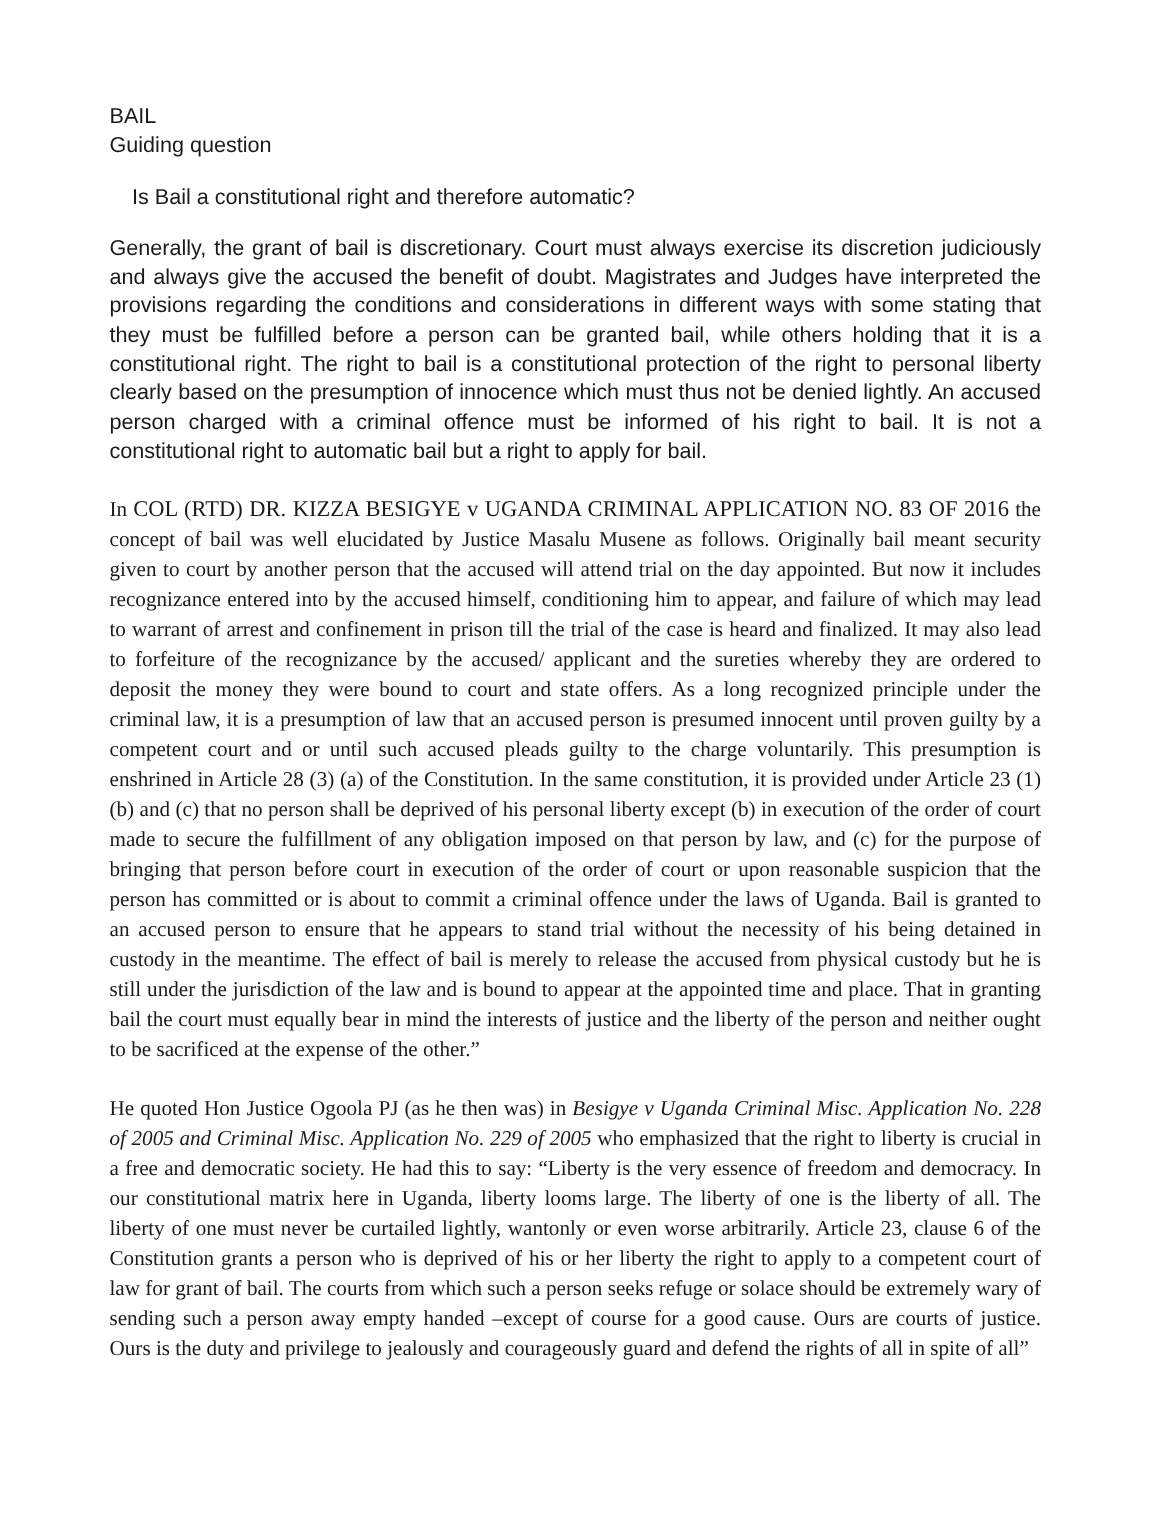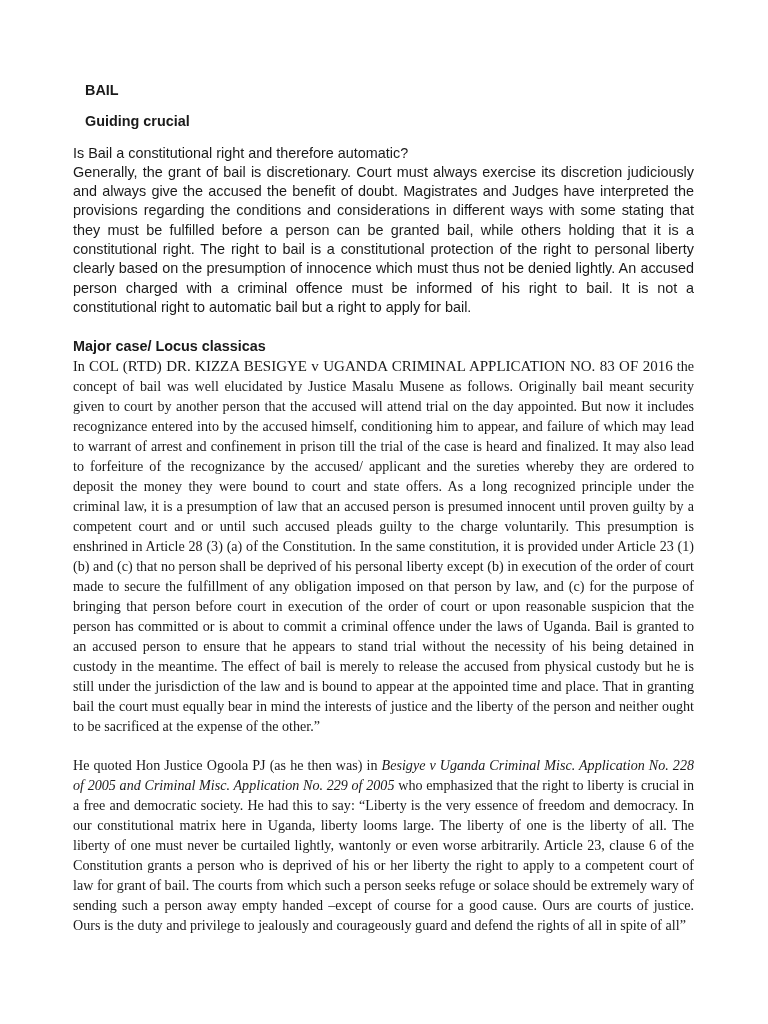--- a/index.html
+++ b/index.html
@@ -24,25 +24,25 @@
       font-family: "Liberation Sans", sans-serif;
       font-size: 14.4px;
       line-height: 19.3px;
     }
     .serif {
       font-family: "Liberation Serif", serif;
       font-size: 14.1px;
       line-height: 20.0px;
     }
     .title {
-      font-weight: bold;
-      margin: 12px;
+      font-weight: normal;
+      margin: 0;
     }
     .question {
-      margin: 0;
+      margin: 15px;
     }
     .justify {
       text-align: justify;
       margin: 0;
     }
     .gap {
       height: 19px;
     }
     .section-heading {
       font-family: "Liberation Sans", sans-serif;
@@ -59,28 +59,27 @@
       font-style: italic;
     }
   </style>
 </head>
 <body>
 
 <div class="page">
 
   <div class="sans">
     <p class="title">BAIL</p>
-    <p class="title">Guiding crucial</p>
+    <p class="title">Guiding question</p>
     <p class="question">Is Bail a constitutional right and therefore automatic?</p>
     <p class="justify">Generally, the grant of bail is discretionary. Court must always exercise its discretion judiciously and always give the accused the benefit of doubt. Magistrates and Judges have interpreted the provisions regarding the conditions and considerations in different ways with some stating that they must be fulfilled before a person can be granted bail, while others holding that it is a constitutional right. The right to bail is a constitutional protection of the right to personal liberty clearly based on the presumption of innocence which must thus not be denied lightly. An accused person charged with a criminal offence must be informed of his right to bail. It is not a constitutional right to automatic bail but a right to apply for bail.</p>
   </div>
 
   <div class="gap"></div>
 
-  <p class="section-heading">Major case/ Locus classicas</p>
 
   <p class="serif justify"><span>In </span><span class="case-name">COL (RTD) DR. KIZZA BESIGYE v UGANDA CRIMINAL APPLICATION NO. 83 OF 2016</span><span>  the concept of bail was well elucidated by Justice Masalu Musene as follows. Originally bail meant security given to court by another person that the accused will attend  trial on the day appointed. But now it includes recognizance entered into by the accused  himself, conditioning him to appear, and failure of which may lead to warrant of arrest and  confinement in prison till the trial of the case is heard and finalized. It may also lead to  forfeiture of the recognizance by the accused/ applicant and the sureties whereby they are  ordered to deposit the money they were bound to court and state offers.  As a long recognized principle under the criminal law, it is a presumption of law that an  accused person is presumed innocent until proven guilty by a competent court and or until such accused pleads guilty to the charge voluntarily. This presumption is enshrined in Article  28 (3) (a) of the Constitution. In the same constitution, it is provided under Article 23 (1) (b)  and (c) that no person shall be deprived of his personal liberty except (b) in execution of the  order of court made to secure the fulfillment of any obligation imposed on that person by law,  and (c) for the purpose of bringing that person before court in execution of the order of court  or upon reasonable suspicion that the person has committed or is about to commit a criminal  offence under the laws of Uganda. Bail is granted to an accused person to ensure that he appears to stand trial without the necessity of his being detained in custody in the meantime. The effect of bail is merely to  release the accused from physical custody but he is still under the jurisdiction of the law and  is bound to appear at the appointed time and place. That in granting bail the court must equally bear in mind the interests of justice and the liberty of the person and neither ought to be sacrificed at the expense of the other.”</span></p>
 
   <div class="gap"></div>
 
   <p class="serif justify"><span>He quoted Hon Justice Ogoola PJ (as he then was) in </span><em>Besigye v Uganda Criminal Misc. Application No. 228 of 2005 and Criminal Misc. Application No. 229 of 2005</em><span> who emphasized that the right to liberty is crucial in a free and democratic society. He had this to say: “Liberty is the very essence of freedom and democracy. In our constitutional matrix here in  Uganda, liberty looms large. The liberty of one is the liberty of all. The liberty of one must  never be curtailed lightly, wantonly or even worse arbitrarily. Article 23, clause 6 of the  Constitution grants a person who is deprived of his or her liberty the right to apply to a  competent court of law for grant of bail. The courts from which such a person seeks refuge or  solace should be extremely wary of sending such a person away empty handed –except of  course for a good cause. Ours are courts of justice. Ours is the duty and privilege to jealously  and courageously guard and defend the rights of all in spite of all”</span></p>
 
 </div>
 
 </body></html>

